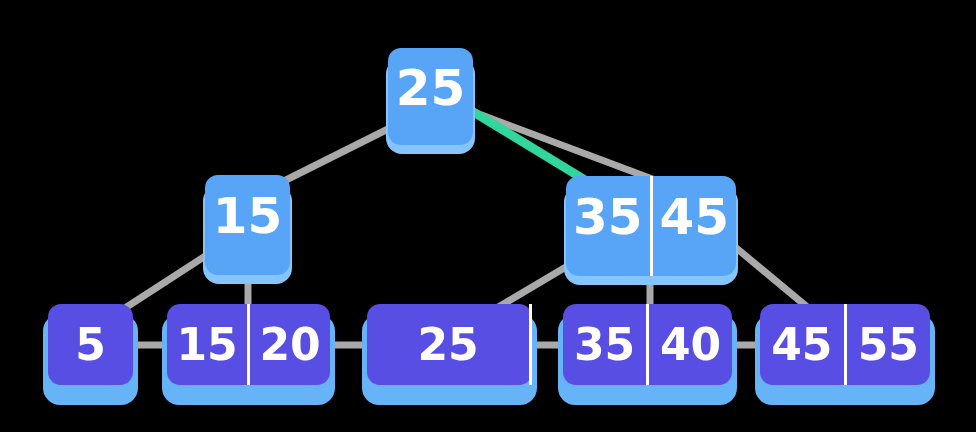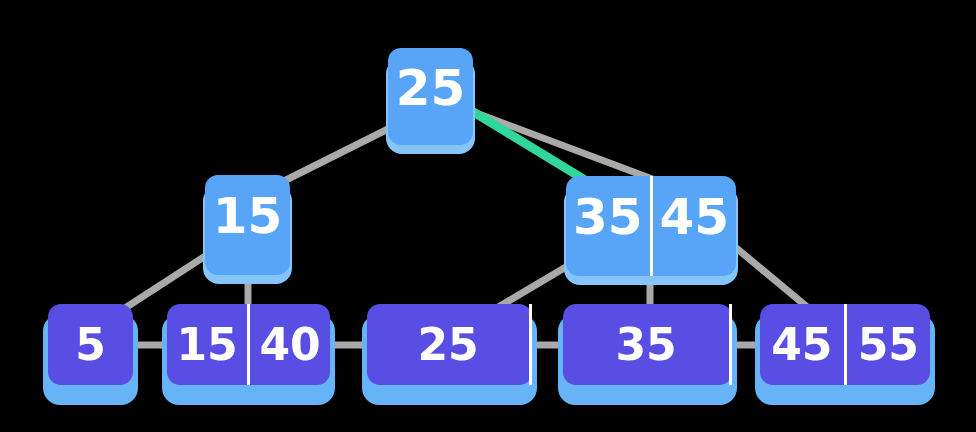--- a/index.html
+++ b/index.html
@@ -127,35 +127,36 @@
         <div class="underlay"></div>
         <div class="body">
           <span class="key">5</span>
         </div>
       </div>
       <div class="node leaf" style="left: 167px; top: 304px; width: 163px; height: 81px;">
         <div class="underlay"></div>
         <div class="body">
           <span class="key">15</span>
           <i class="sep"></i>
-          <span class="key">40</span>
+          <span class="key">20</span>
         </div>
       </div>
       <div class="node leaf" style="left: 367px; top: 304px; width: 165px; height: 81px;">
         <div class="underlay"></div>
         <div class="body">
           <span class="key">25</span>
           <i class="sep"></i>
         </div>
       </div>
       <div class="node leaf" style="left: 563px; top: 304px; width: 169px; height: 81px;">
         <div class="underlay"></div>
         <div class="body">
           <span class="key">35</span>
           <i class="sep"></i>
+          <span class="key">40</span>
         </div>
       </div>
       <div class="node leaf" style="left: 760px; top: 304px; width: 170px; height: 81px;">
         <div class="underlay"></div>
         <div class="body">
           <span class="key">45</span>
           <i class="sep"></i>
           <span class="key">55</span>
         </div>
       </div>

